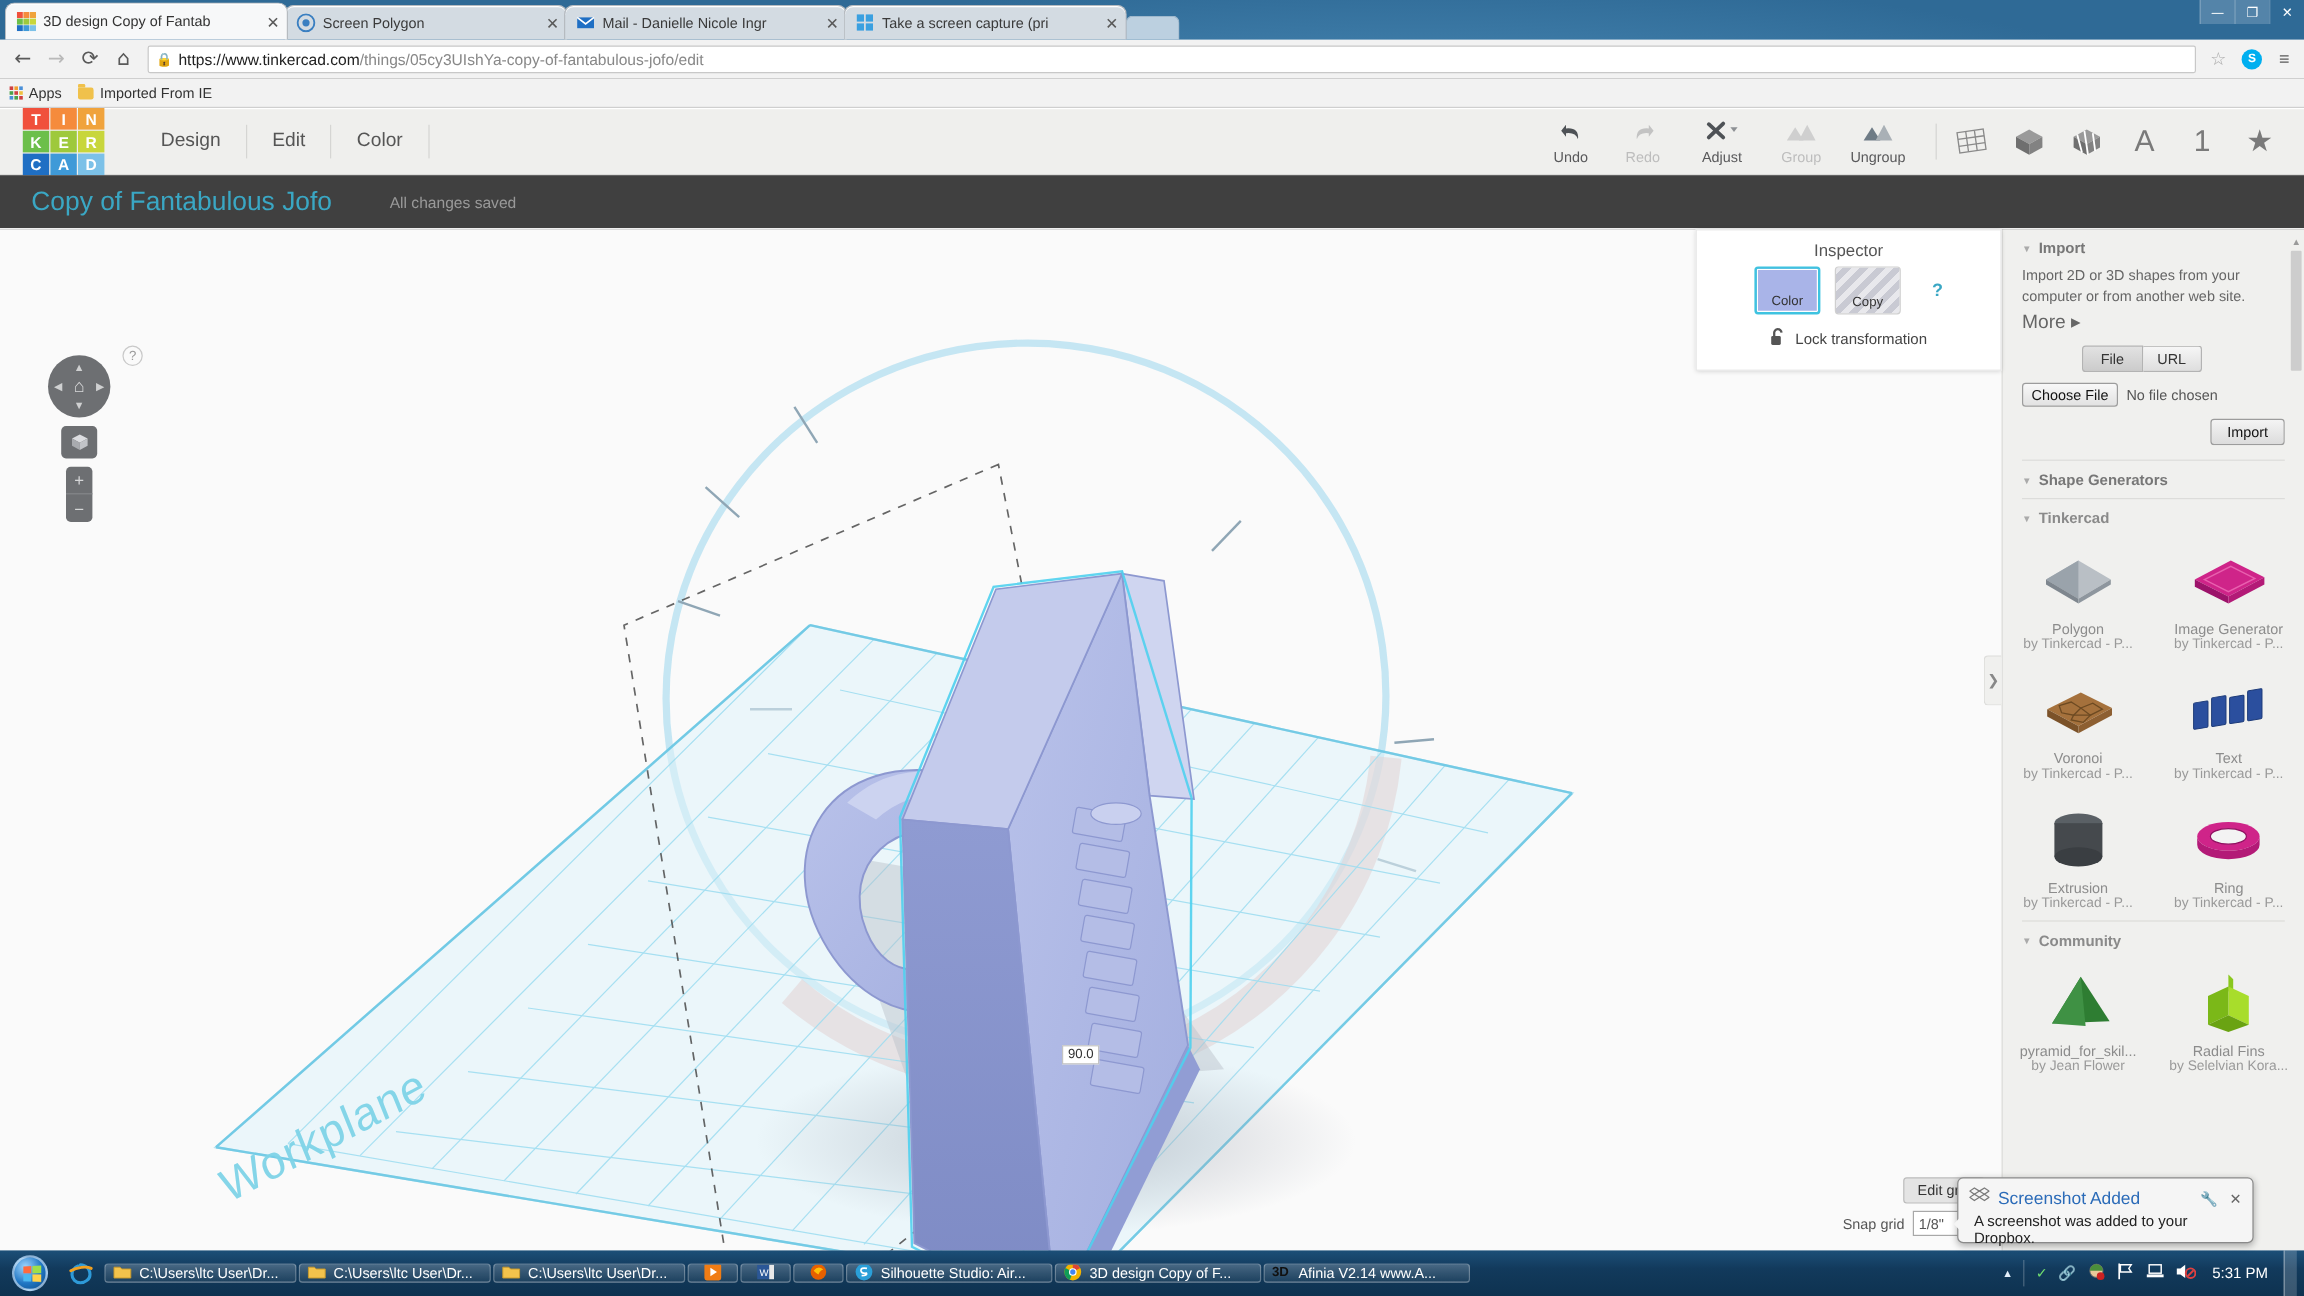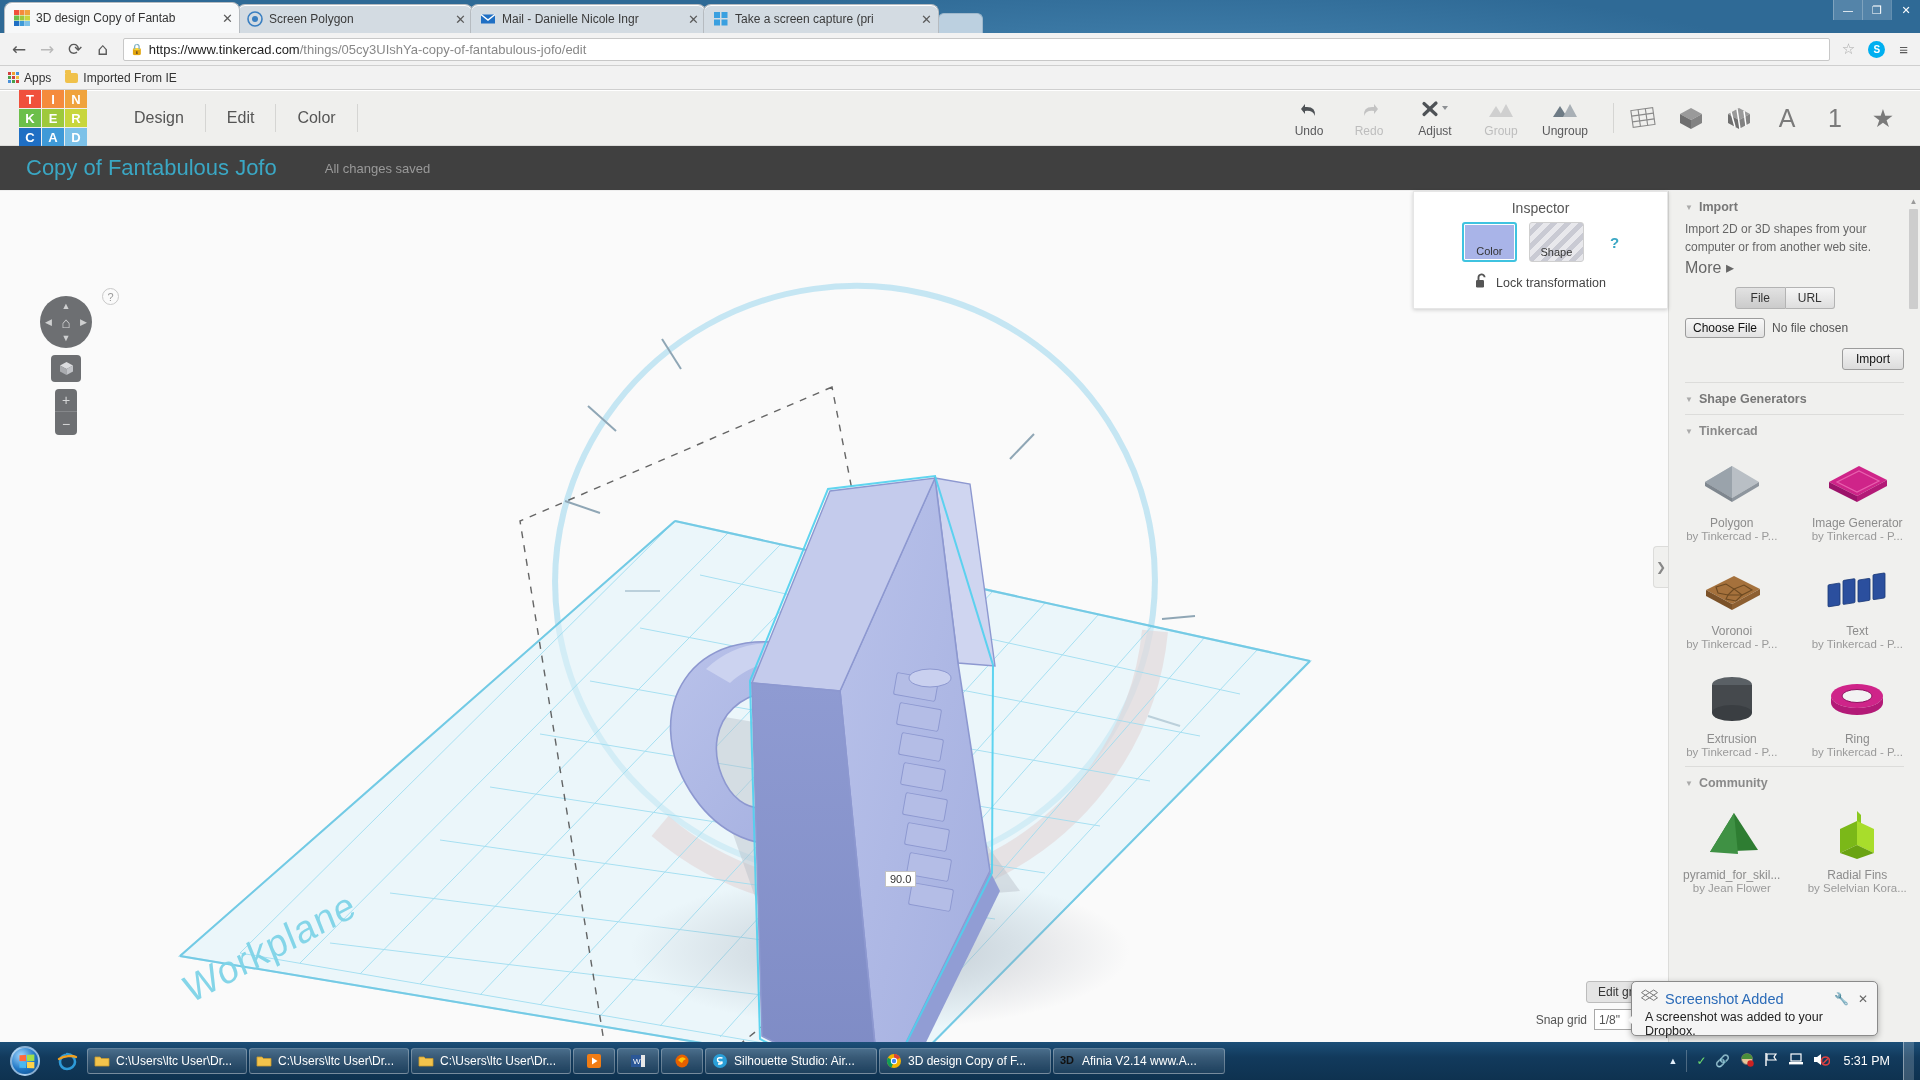--- a/index.html
+++ b/index.html
@@ -222,24 +222,24 @@
          background: radial-gradient(circle at 35% 30%, #9fd6ff, #1f76c4 55%, #0d4a86);
          border: 2px solid rgba(255,255,255,0.5); position: relative; }
   .orb:after { content:''; position:absolute; left:7px; top:7px; width:15px; height:14px;
                background:
                  linear-gradient(#ff6a3d,#ff6a3d) 0 0/7px 6px no-repeat,
                  linear-gradient(#9fe04a,#9fe04a) 8px 0/7px 6px no-repeat,
                  linear-gradient(#4ab8f0,#4ab8f0) 0 7px/7px 6px no-repeat,
                  linear-gradient(#ffd24a,#ffd24a) 8px 7px/7px 6px no-repeat;
                transform: perspective(20px) rotateY(-8deg); }
   .qlaunch { width: 38px; display: flex; align-items: center; justify-content: center; }
-  .tbitem { height: 26px; min-width: 160px; max-width: 160px; margin: 0 1px;
+  .tbitem { height: 16px; min-width: 160px; max-width: 160px; margin: 0 1px;
             background: linear-gradient(rgba(255,255,255,0.22), rgba(255,255,255,0.06));
             border: 1px solid rgba(255,255,255,0.28); border-radius: 3px;
-            display: flex; align-items: center; padding: 0 6px; gap: 6px;
+            display: flex; align-items: flex-end; padding: 0 6px; gap: 6px;
             color: #fff; font-size: 12px; overflow: hidden; white-space: nowrap; }
   .tbitem.grouped { min-width: 172px; max-width: 172px; }
   .tbicon { width: 16px; height: 16px; flex: 0 0 16px; }
   .tray { margin-left: auto; display: flex; align-items: center; gap: 9px;
           padding-right: 6px; color: #e4f0fb; font-size: 12px; }
   .tray .tsep { width: 1px; height: 22px; background: rgba(255,255,255,0.25); }
   .showdesk { width: 11px; height: 38px; background: rgba(255,255,255,0.18);
               border-left: 1px solid rgba(255,255,255,0.4); }
   .clock { font-size: 12.5px; color: #fff; padding: 0 4px; }
 
@@ -603,21 +603,21 @@
       </div>
     </div>
 
     <div class="inspector">
       <div class="insp-title">Inspector</div>
       <div class="insp-row">
         <div class="swatch color">
           <span>Color</span>
         </div>
         <div class="swatch hole">
-          <span>Shape</span>
+          <span>Copy</span>
         </div>
         <div class="insp-help">?</div>
       </div>
       <div class="lockrow">
         <span>
           <svg width="13" height="16" viewBox="0 0 13 16">
             <path d="M3.5 7 V4.6 A3 3 0 0 1 9.6 4.2" fill="none" stroke="#555" stroke-width="1.9"></path>
             <rect x="1" y="7" width="8" height="7.5" rx="1.2" fill="#555"></rect>
           </svg>
         </span>

